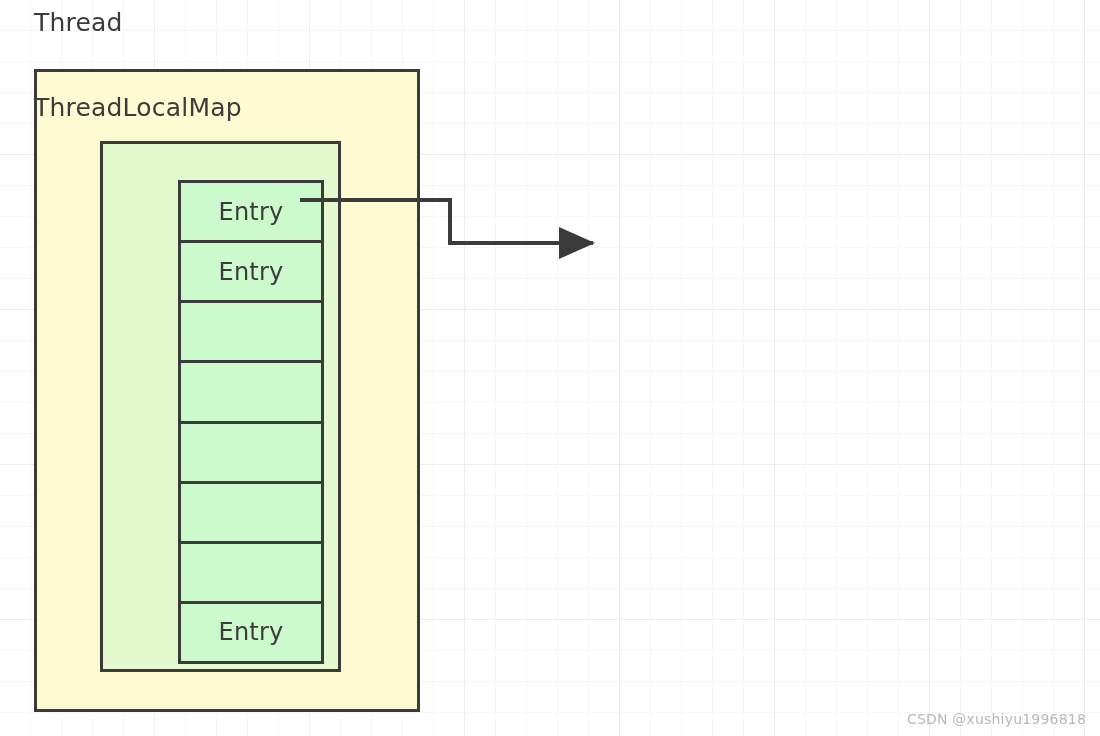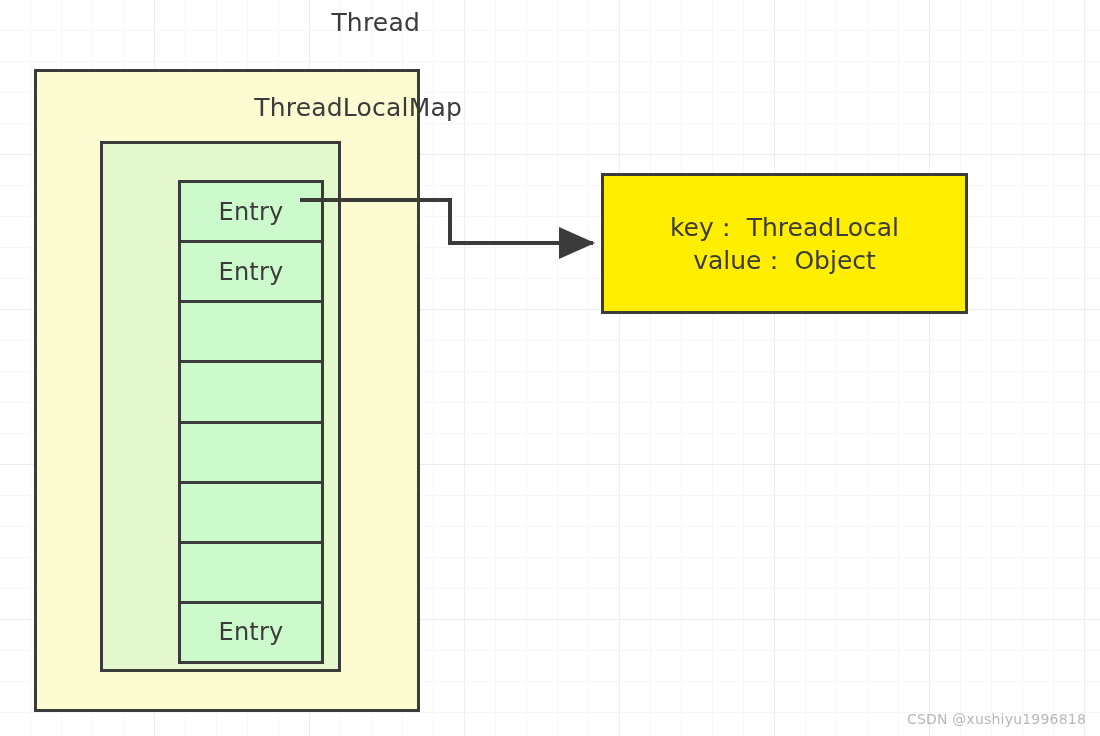--- a/index.html
+++ b/index.html
@@ -26,21 +26,21 @@
       155px 155px,
       31px 31px,
       31px 31px;
     background-position: -1px -1px, -1px -1px, -1px -1px, -1px -1px;
   }
 
   
   .label {
     position: absolute;
     color: #3b3b3b;
-    text-align: right;
+    text-align: left;
     line-height: 1.18;
     white-space: pre;
     letter-spacing: 0.2px;
   }
 
   
   #thread-box {
     position: absolute;
     left: 34px;
     top: 69px;
@@ -169,24 +169,20 @@
     <div class="entry-cell">Entry</div>
     <div class="entry-cell"></div>
     <div class="entry-cell"></div>
     <div class="entry-cell"></div>
     <div class="entry-cell"></div>
     <div class="entry-cell"></div>
     <div class="entry-cell">Entry</div>
   </div>
 
 
-  <div id="entry-detail-box">
-    <div class="det-line">key： ThreadLocal</div>
-    <div class="det-line">value： Object</div>
-  </div>
 
   <svg id="connector" viewBox="0 0 1100 736" xmlns="http://www.w3.org/2000/svg">
     <defs>
       <marker id="arrowhead" markerWidth="9" markerHeight="8" refX="8.5" refY="4" orient="auto" markerUnits="strokeWidth">
         <path d="M0,0 L9,4 L0,8 z" fill="#3b3b3b"></path>
       </marker>
     </defs>
     <polyline points="300,200 450,200 450,243 593,243" fill="none" stroke="#3b3b3b" stroke-width="4" stroke-linejoin="miter" stroke-linecap="butt" marker-end="url(#arrowhead)"></polyline>
   </svg>
 

